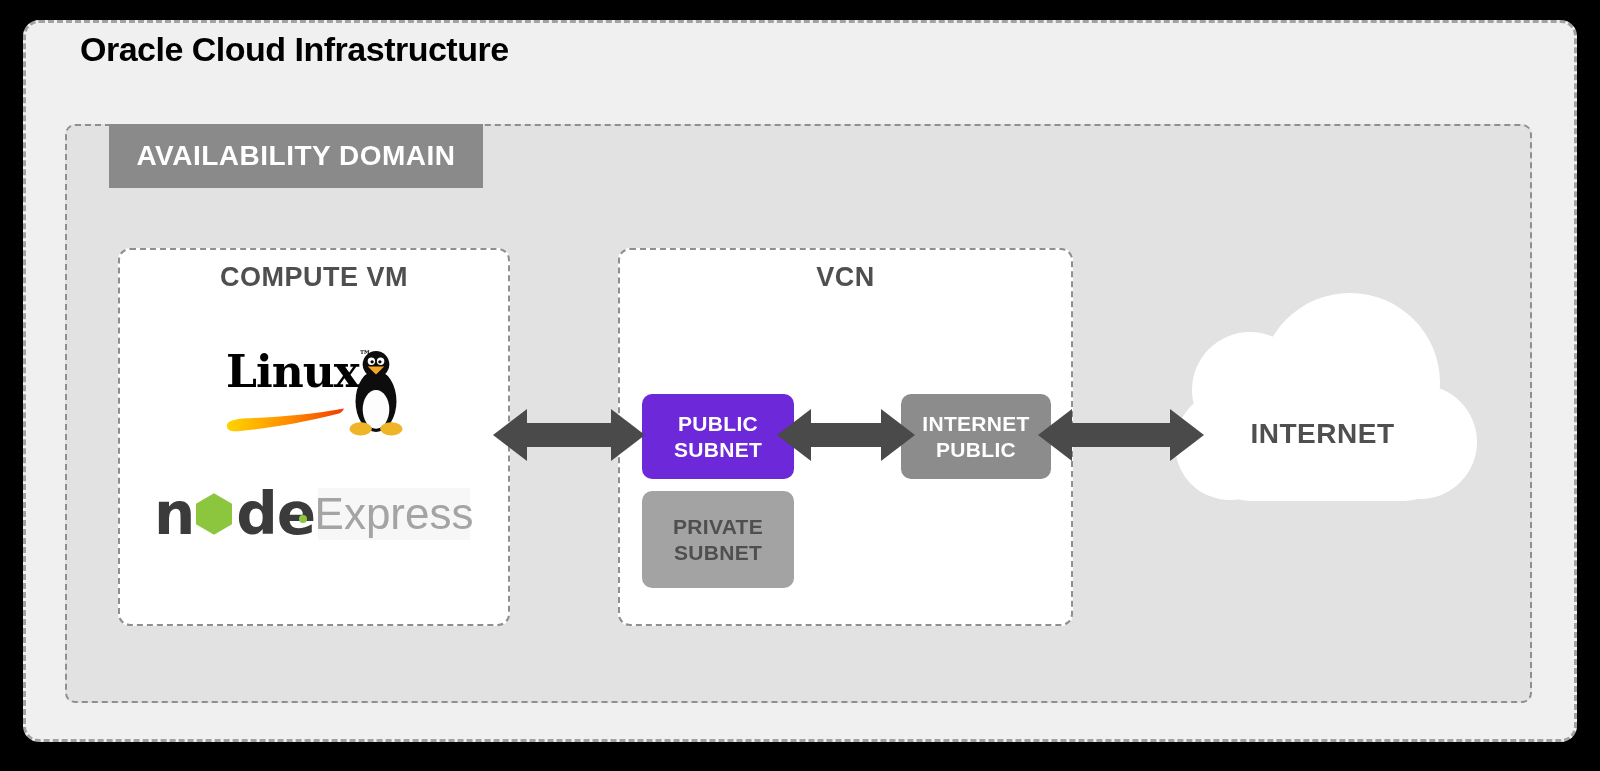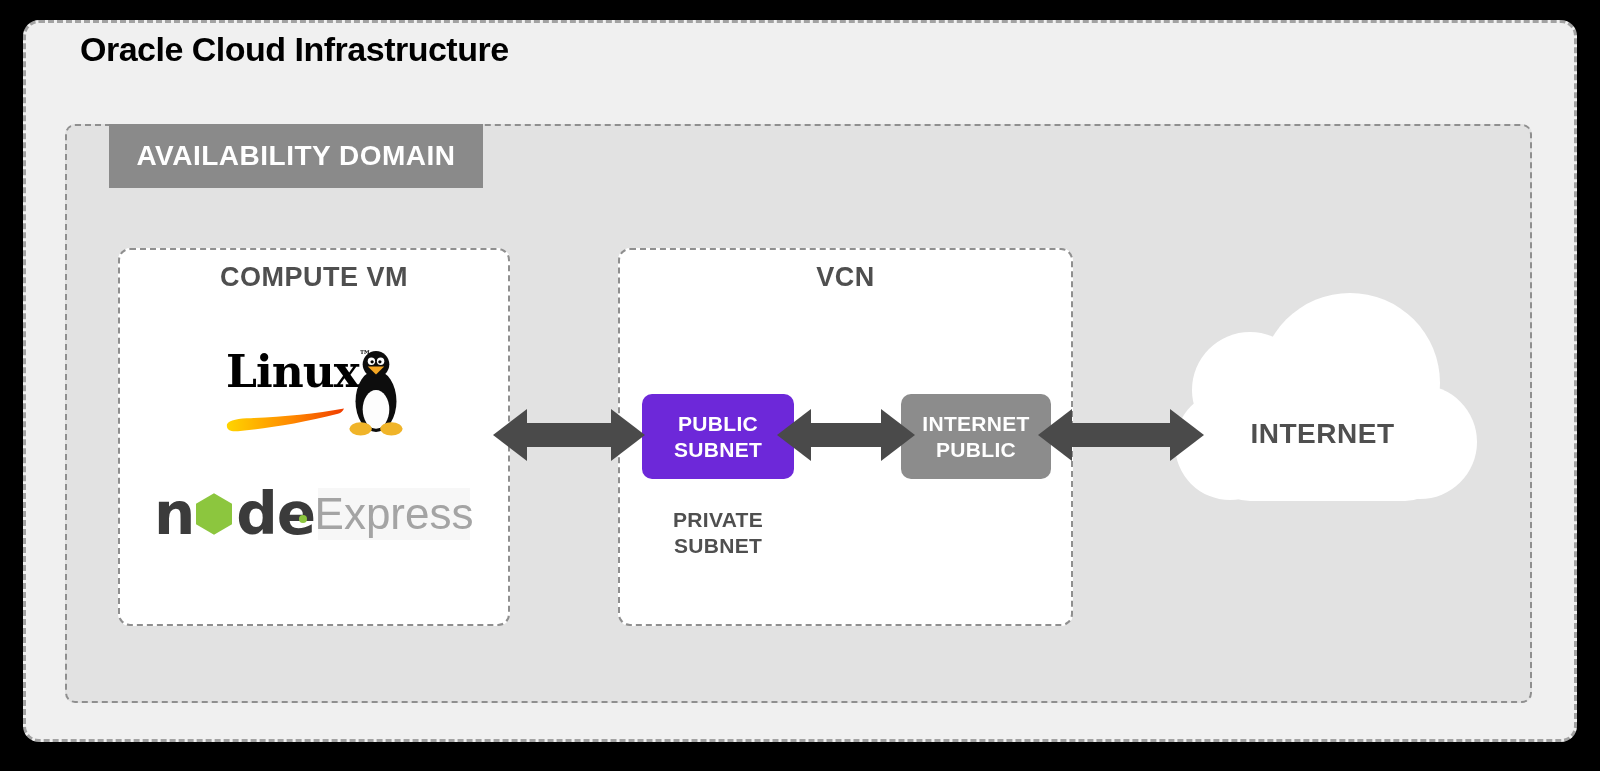--- a/index.html
+++ b/index.html
@@ -17,21 +17,21 @@
   .white-box{position:absolute;box-sizing:border-box;background:#fff;border:2px dashed #8f8f8f;
              border-radius:12px;z-index:4;}
   .compute-box{left:118px;top:248px;width:392px;height:378px;}
   .vcn-box{left:618px;top:248px;width:455px;height:378px;}
   .box-title{margin-top:12px;text-align:center;font-size:27px;font-weight:bold;color:#4f4f4f;
              letter-spacing:0.5px;}
   .gray-box{position:absolute;border-radius:10px;display:flex;flex-direction:column;
             align-items:center;justify-content:center;font-size:21px;font-weight:bold;
             line-height:26px;z-index:4;letter-spacing:0.3px;}
   .public-subnet{left:642px;top:394px;width:152px;height:85px;background:#6d28d9;color:#fff;}
-  .private-subnet{left:642px;top:491px;width:152px;height:84px;background:#ffffff;color:#4f4f4f;}
+  .private-subnet{left:642px;top:491px;width:152px;height:97px;background:#a3a3a3;color:#4f4f4f;}
   .internet-gateway{left:901px;top:394px;width:150px;height:85px;background:#8c8c8c;color:#fff;}
   .arrow{position:absolute;top:409px;height:52px;z-index:6;}
   .arrow-1{left:493px;width:152px;}
   .arrow-2{left:777px;width:138px;}
   .arrow-3{left:1038px;width:166px;}
   .cloud{position:absolute;left:1165px;top:290px;width:315px;height:212px;z-index:5;}
   .cloud svg{position:absolute;left:0;top:0;}
   .cloud-label{position:absolute;left:0;top:128px;width:100%;text-align:center;font-size:28px;
                font-weight:bold;color:#4f4f4f;letter-spacing:0.5px;}
   

